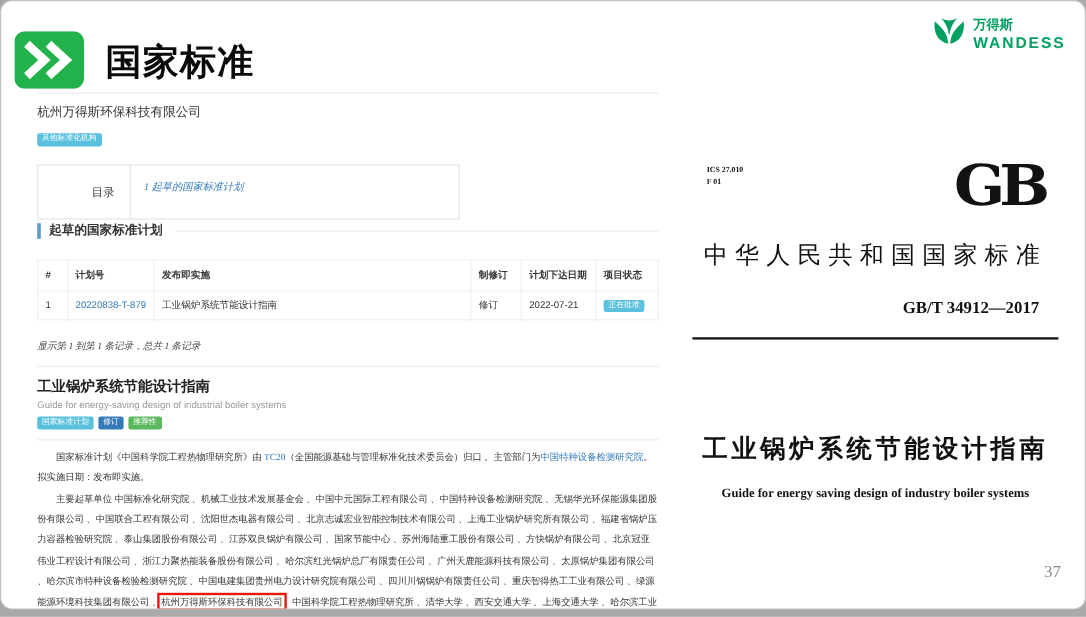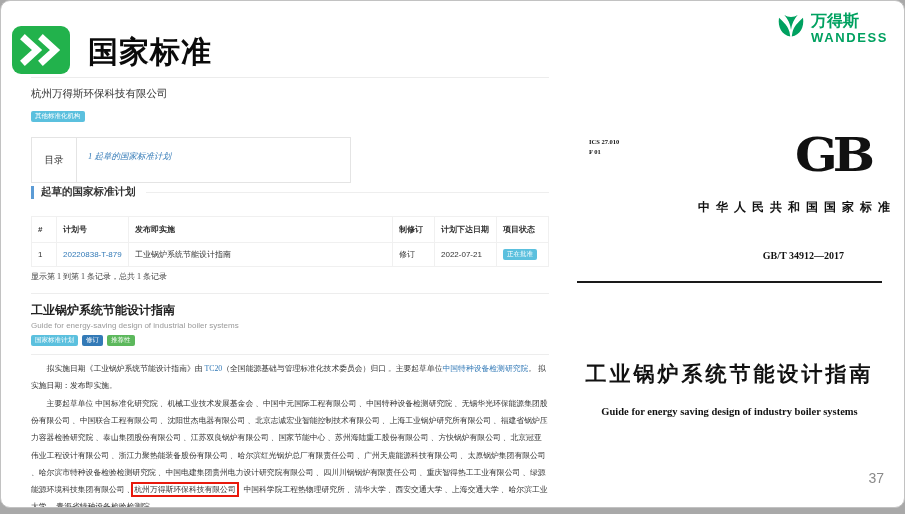--- a/index.html
+++ b/index.html
@@ -4,65 +4,65 @@
 <style>
   html,body{margin:0;padding:0;}
   body{width:905px;height:514px;background:#a9a9a9;font-family:"Liberation Sans",sans-serif;position:relative;overflow:hidden;}
   .slide{position:absolute;left:0;top:0;width:903px;height:506px;background:#fff;border:1px solid #c2c2c2;border-radius:10px;overflow:hidden;}
 
   
   .hdr-badge{position:absolute;left:11px;top:25px;width:58px;height:48px;}
   .hdr-title{position:absolute;left:87px;top:31px;margin:0;font-size:30px;font-weight:bold;color:#0a0a0a;letter-spacing:1px;}
   .brand{position:absolute;right:16px;top:10px;display:flex;align-items:center;gap:5px;}
   .brand-txt{display:flex;flex-direction:column;line-height:1;}
-  .brand-cn{font-size:16px;font-weight:bold;color:#00a160;}
+  .brand-cn{font-size:11px;font-weight:bold;color:#00a160;}
   .brand-en{font-size:13px;font-weight:bold;color:#00a160;letter-spacing:1.6px;margin-top:2px;}
 
   
   .webpage{position:absolute;left:30px;top:76px;width:518px;border-top:1px solid #ececec;color:#333;}
   .company{margin:9px 0 3px;font-family:"Liberation Serif",serif;font-size:10.5px;color:#333;}
   .tag{display:inline-block;color:#fff;font-size:6.5px;padding:2px 4px;border-radius:2px;line-height:1;}
   .tag-cyan{background:#5bc0de;}
   .tag-blue{background:#337ab7;}
   .tag-green{background:#5cb85c;}
-  .toc{margin-top:15px;width:318px;border:1px solid #e4e4e4;display:flex;height:44px;background:#fff;}
+  .toc{margin-top:15px;width:318px;border:1px solid #e4e4e4;display:flex;height:44px;background:#fff;padding-left:32px;}
   .toc-label{width:44px;border-right:1px solid #e4e4e4;display:flex;align-items:center;justify-content:center;font-family:"Liberation Serif",serif;font-size:9.5px;color:#333;}
   .toc-body{padding:7px 11px;font-style:italic;}
   .toc-link{font-family:"Liberation Serif",serif;font-size:8.5px;color:#337ab7;text-decoration:none;}
   .section-head{margin-top:2px;display:flex;align-items:center;}
   .section-bar{width:3px;height:13px;background:#5b9bd5;}
   .section-title{font-size:10.5px;font-weight:bold;color:#333;margin-left:7px;white-space:nowrap;}
   .section-rule{flex:1;height:1px;background:#eee;margin-left:10px;}
   table.plan{margin-top:17px;width:100%;border-collapse:collapse;font-size:8px;color:#333;}
   table.plan th,table.plan td{border:1px solid #f0f0f0;padding:0 6px;text-align:left;font-weight:normal;}
   table.plan th{font-weight:bold;height:25px;}
   table.plan td{height:23px;}
   .link{color:#337ab7;text-decoration:none;}
   .badge{display:inline-block;background:#5bc0de;color:#fff;font-size:6.5px;padding:2px 4px;border-radius:2px;line-height:1;}
-  .pagination{margin-top:4px;font-family:"Liberation Serif",serif;font-size:8px;color:#444;padding-bottom:11px;border-bottom:1px solid #ededed;}
+  .pagination{margin-top:16px;font-family:"Liberation Serif",serif;font-size:8px;color:#444;padding-bottom:11px;border-bottom:1px solid #ededed;font-style:italic;}
   .std{margin-top:8px;padding-bottom:8px;border-bottom:1px solid #ededed;}
   .std-title{font-family:"Liberation Serif",serif;font-size:12px;font-weight:bold;color:#222;}
   .std-sub{font-size:8px;color:#9a9a9a;margin-top:2px;}
   .std-tags{margin-top:5px;display:flex;gap:4px;}
   .paras{font-family:"Liberation Serif",serif;font-size:7.8px;color:#333;}
   .paras p{margin:0;text-indent:2em;line-height:17.2px;}
   .p1{margin-top:5px !important;}
   .p2{margin-top:1px !important;}
   .redbox{outline:2px solid #e8190c;outline-offset:1px;}
 
   
   .cover{position:absolute;left:562px;top:112px;width:333px;height:392px;font-family:"Liberation Serif",serif;color:#111;}
   .ics{position:absolute;left:26px;top:24px;font-size:6.5px;font-weight:bold;line-height:1.5;white-space:pre-line;}
   .gb-logo{position:absolute;right:26px;top:12px;font-family:"DejaVu Serif",serif;font-size:50px;font-weight:900;letter-spacing:-5px;transform:scaleY(0.94);}
-  .cover-title{position:absolute;top:86px;left:0;right:0;text-align:right;font-size:12px;font-weight:bold;letter-spacing:6px;white-space:nowrap;}
-  .cover-num{position:absolute;top:137px;right:52px;font-size:10px;font-weight:bold;}
+  .cover-title{position:absolute;top:86px;left:0;right:0;text-align:center;font-size:20px;font-weight:normal;letter-spacing:6px;white-space:nowrap;}
+  .cover-num{position:absolute;top:137px;right:30px;font-size:14px;font-weight:bold;}
   .cover-rule{position:absolute;top:168px;left:14px;right:14px;border-top:2px solid #1a1a1a;}
   .doc-title{position:absolute;top:247px;left:0;right:0;text-align:center;font-family:"Liberation Sans",sans-serif;font-weight:bold;font-size:21px;letter-spacing:3px;}
   .doc-sub{position:absolute;top:293px;left:0;right:0;text-align:center;font-size:10.5px;font-weight:bold;}
-  .page-num{position:absolute;right:20px;top:469px;font-size:14px;color:#8a8a8a;}
+  .page-num{position:absolute;right:20px;top:469px;font-size:14px;color:#8a8a8a;font-family:Liberation Serif, serif;}
 </style>
 </head>
 <body>
 
 <div class="slide">
 
   <div class="hdr-badge">
     <svg width="58" height="48" viewBox="0 0 58 48">
       <rect x="0" y="0" width="58" height="48" rx="9" fill="#22b24c"></rect>
       <path d="M13 13 L25 24 L13 35" fill="none" stroke="#fff" stroke-width="7" stroke-linecap="square"></path>
@@ -139,21 +139,21 @@
       <div class="std-title">工业锅炉系统节能设计指南</div>
       <div class="std-sub">Guide for energy-saving design of industrial boiler systems</div>
       <div class="std-tags">
         <span class="tag tag-cyan">国家标准计划</span>
         <span class="tag tag-blue">修订</span>
         <span class="tag tag-green">推荐性</span>
       </div>
     </div>
 
     <div class="paras">
-      <p class="p1"><span>拟实施日期《工业锅炉系统节能设计指南》由 </span><a class="link" href="#">TC20</a><span>（全国能源基础与管理标准化技术委员会）归口 。主要起草单位</span><a class="link" href="#">中国特种设备检测研究院</a><span>。 拟实施日期：发布即实施。</span></p>
+      <p class="p1"><span>国家标准计划《中国科学院工程热物理研究所》由 </span><a class="link" href="#">TC20</a><span>（全国能源基础与管理标准化技术委员会）归口 。主管部门为</span><a class="link" href="#">中国特种设备检测研究院</a><span>。 拟实施日期：发布即实施。</span></p>
       <p class="p2"><span>主要起草单位 中国标准化研究院 、机械工业技术发展基金会 、中国中元国际工程有限公司 、中国特种设备检测研究院 、无锡华光环保能源集团股份有限公司 、中国联合工程有限公司 、沈阳世杰电器有限公司 、北京志诚宏业智能控制技术有限公司 、上海工业锅炉研究所有限公司 、福建省锅炉压力容器检验研究院 、泰山集团股份有限公司 、江苏双良锅炉有限公司 、国家节能中心 、苏州海陆重工股份有限公司 、方快锅炉有限公司 、北京冠亚伟业工程设计有限公司 、浙江力聚热能装备股份有限公司 、哈尔滨红光锅炉总厂有限责任公司 、广州天鹿能源科技有限公司 、太原锅炉集团有限公司 、哈尔滨市特种设备检验检测研究院 、中国电建集团贵州电力设计研究院有限公司 、四川川锅锅炉有限责任公司 、重庆智得热工工业有限公司 、绿源能源环境科技集团有限公司 、</span><span class="redbox">杭州万得斯环保科技有限公司</span><span>　中国科学院工程热物理研究所 、清华大学 、西安交通大学 、上海交通大学 、哈尔滨工业大学 、青海省特种设备检验检测院 。</span></p>
 
     </div>
   </div>
 
   <div class="cover">
     <div class="ics">ICS 27.010
 F 01</div>
     <div class="gb-logo">GB</div>
     <div class="cover-title">中华人民共和国国家标准</div>

